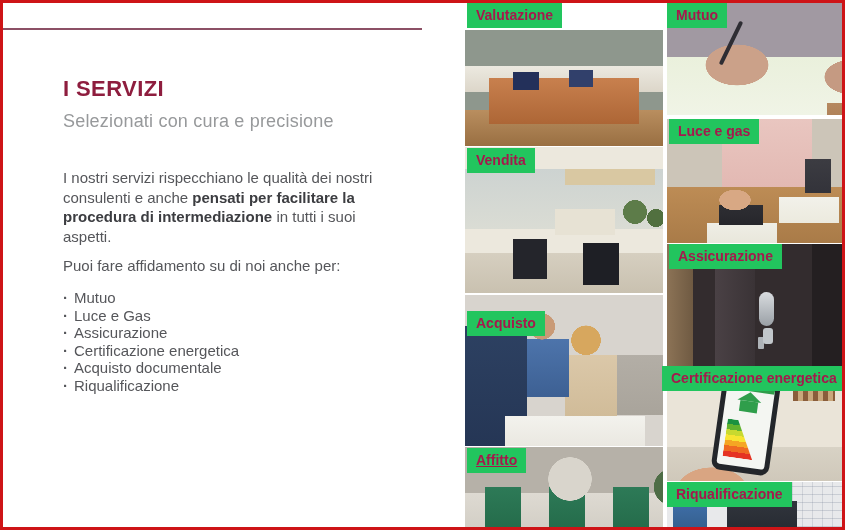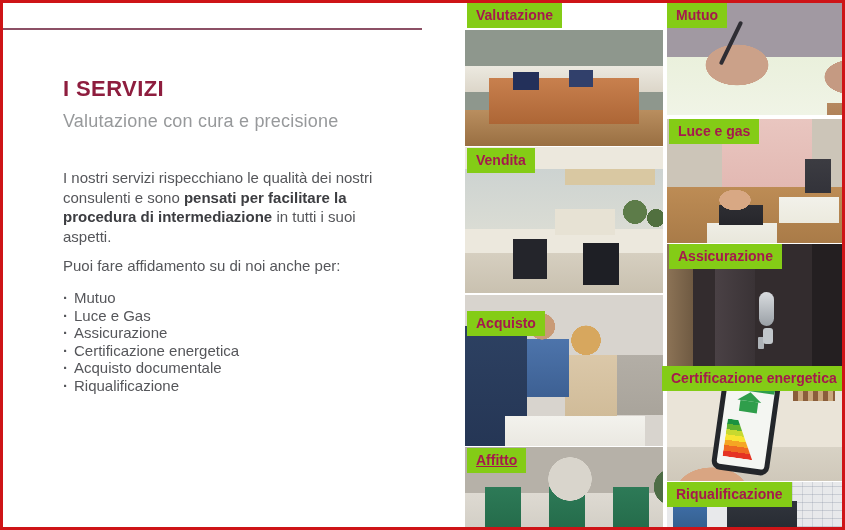--- a/index.html
+++ b/index.html
@@ -17,21 +17,21 @@
   .title{position:absolute;left:60px;top:73px;font-size:22px;font-weight:bold;color:#8e1d3e;letter-spacing:.4px;margin:0;text-align:center;}
   .subtitle{position:absolute;left:60px;top:108px;font-size:18px;color:#97999b;letter-spacing:.2px;}
   .para{position:absolute;left:60px;top:165px;width:312px;font-size:15px;line-height:19.5px;color:#55565a;}
   .para b{color:#3c3d41;}
   .intro{position:absolute;left:60px;top:254px;font-size:15px;color:#55565a;text-align:right;}
   .bullets{position:absolute;left:60px;top:286px;margin:0;padding:0;list-style:none;
            font-size:15px;line-height:17.5px;color:#55565a;}
   .bullets li::before{content:"·";font-weight:bold;margin-right:6px;}
   
   .ph{position:absolute;overflow:hidden;background-repeat:no-repeat;}
-  .tag{position:absolute;background:#84cc16;color:#a5194d;font-weight:bold;font-size:14px;
+  .tag{position:absolute;background:#22c55e;color:#a5194d;font-weight:bold;font-size:14px;
        line-height:1;padding:5px 9px 6px;white-space:nowrap;z-index:5;}
 
   
   .p1{left:462px;top:27px;width:198px;height:116px;background-color:#8e978d;
     background-image:
       linear-gradient(#23305a,#23305a),
       linear-gradient(#31406b,#31406b),
       linear-gradient(180deg,#c8804e,#ad6636),
       linear-gradient(180deg,#ece9e0,#dcd6c9),
       linear-gradient(180deg,#b98e5f,#996f42);
@@ -149,22 +149,22 @@
   .t-affitto{left:464px;top:445px;text-decoration:underline;}
   .t-riq{left:664px;top:479px;}
 </style>
 </head>
 <body>
 
 <div class="page">
 
   <div class="rule"></div>
   <h1 class="title">I SERVIZI</h1>
-  <div class="subtitle">Valutazione con cura e precisione</div>
-  <div class="para"><span>I nostri servizi rispecchiano le qualità dei nostri consulenti e sono </span><b>pensati per facilitare la procedura di intermediazione</b><span> in tutti i suoi aspetti.</span></div>
+  <div class="subtitle">Selezionati con cura e precisione</div>
+  <div class="para"><span>I nostri servizi rispecchiano le qualità dei nostri consulenti e anche </span><b>pensati per facilitare la procedura di intermediazione</b><span> in tutti i suoi aspetti.</span></div>
   <div class="intro">Puoi fare affidamento su di noi anche per:</div>
   <ul class="bullets">
     <li>Mutuo</li>
     <li>Luce e Gas</li>
     <li>Assicurazione</li>
     <li>Certificazione energetica</li>
     <li>Acquisto documentale</li>
     <li>Riqualificazione</li>
   </ul>
 

